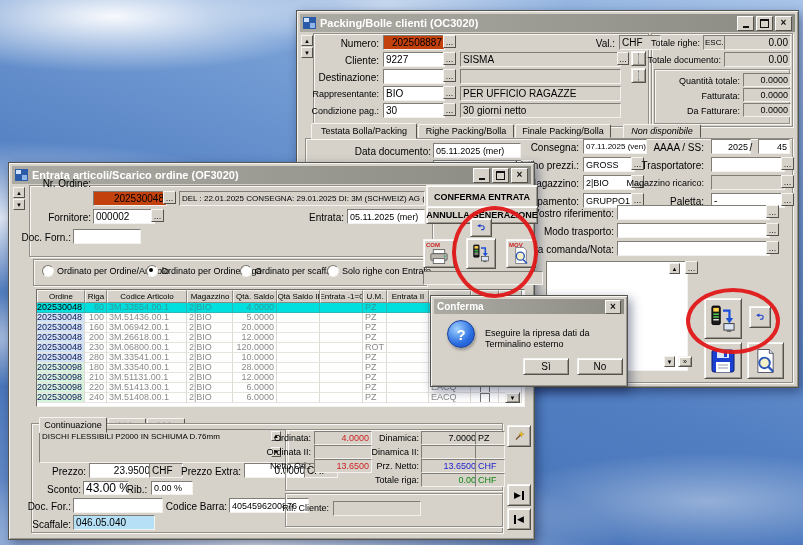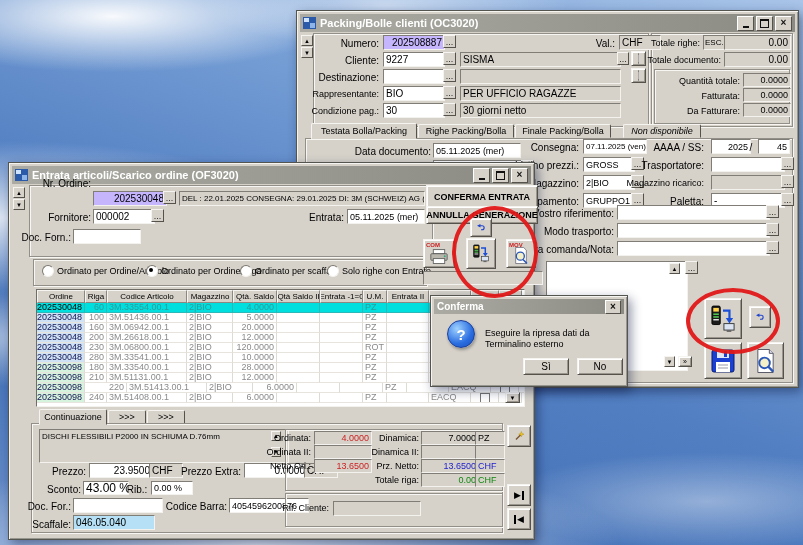--- a/index.html
+++ b/index.html
@@ -25,21 +25,21 @@
   .wbtn{width:15px;height:13px;background:#d6d2ca;border:1px solid;border-color:#fff #55524b #55524b #fff;
        display:flex;align-items:center;justify-content:center;font-size:10px;font-weight:bold;color:#111;line-height:1;}
   .glyph-min{width:6px;height:2px;background:#111;margin-top:7px;}
   .glyph-max{width:7px;height:6px;border:1px solid #111;border-top-width:2px;background:#d6d2ca;}
   .appicon{width:13px;height:12px;flex:none;}
   .lbl{position:absolute;font-size:10px;color:#000;text-align:right;white-space:nowrap;line-height:11px;overflow:hidden;}
   .fld{position:absolute;background:#fff;border:1px solid;border-color:#7f7d75 #f4f2ee #f4f2ee #7f7d75;
        font-size:10px;padding:0 2px;white-space:nowrap;overflow:hidden;display:flex;align-items:center;color:#000;}
   .fld.gray{background:#d6d2ca;}
   .fld.right{justify-content:flex-end;}
-  .fld.orange{background:#c4b5fd;}
+  .fld.orange{background:#c2410c;}
   .fld.small{font-size:8px;}
   .dots{position:absolute;background:#d6d2ca;border:1px solid;border-color:#f6f4f0 #55524b #55524b #f6f4f0;
        font-size:9px;line-height:4px;text-align:center;color:#222;padding:0;}
   .dots::after{content:"...";}
   .btn{position:absolute;background:#d6d2ca;border:1px solid;border-color:#f6f4f0 #55524b #55524b #f6f4f0;
        box-shadow:inset 1px 1px 0 #fff, inset -1px -1px 0 #9a968e;
        font-size:9px;display:flex;align-items:center;justify-content:center;color:#000;white-space:nowrap;}
   .grp{position:absolute;border:1px solid #928f88;box-shadow:inset 1px 1px 0 #f8f6f2, 1px 1px 0 #f8f6f2;}
   .tab{position:absolute;top:1px;height:14px;background:#d6d2ca;border:1px solid;border-color:#f6f4f0 #55524b #d6d2ca #f6f4f0;
        font-size:9px;display:flex;align-items:center;justify-content:center;border-radius:2px 2px 0 0;white-space:nowrap;padding:0 3px;box-sizing:border-box;}
@@ -474,21 +474,21 @@
         <div class="tc r" style="width: 43px; color: rgb(138, 138, 138);"></div>
         <div class="tc r" style="width: 43px; color: rgb(138, 138, 138);"></div>
         <div class="tc" style="width: 24px; color: rgb(138, 138, 138);">PZ</div>
         <div class="tc r" style="width: 42px; color: rgb(138, 138, 138);"></div>
         <div class="tc" style="width: 42px; color: rgb(138, 138, 138);"></div>
         <div class="tc" style="width: 28px; color: rgb(138, 138, 138);"></div>
         <div class="tc" style="width: 23px; color: rgb(138, 138, 138);"></div>
       </div>
       <div class="trow">
         <div class="tc r" style="width: 48px; background: rgb(214, 243, 222); color: rgb(20, 20, 82);">202530098</div>
-        <div class="tc r" style="width: 42px; color: rgb(138, 138, 138);">220</div>
+        <div class="tc r" style="width: 22px; color: rgb(138, 138, 138);">220</div>
         <div class="tc" style="width: 80px; color: rgb(138, 138, 138);">3M.51413.00.1</div>
         <div class="tc" style="width: 46px; color: rgb(138, 138, 138);">2|BIO</div>
         <div class="tc r" style="width: 44px; color: rgb(138, 138, 138);">6.0000</div>
         <div class="tc r" style="width: 43px; color: rgb(138, 138, 138);"></div>
         <div class="tc r" style="width: 43px; color: rgb(138, 138, 138);"></div>
         <div class="tc" style="width: 24px; color: rgb(138, 138, 138);">PZ</div>
         <div class="tc r" style="width: 42px; color: rgb(138, 138, 138);"></div>
         <div class="tc" style="width: 42px; color: rgb(138, 138, 138);">EACQ</div>
         <div class="tc" style="width: 28px; justify-content: center; color: rgb(138, 138, 138);">
           <span class="cb"></span>
@@ -507,21 +507,21 @@
         <div class="tc r" style="width: 42px; color: rgb(138, 138, 138);"></div>
         <div class="tc" style="width: 42px; color: rgb(138, 138, 138);">EACQ</div>
         <div class="tc" style="width: 28px; justify-content: center; color: rgb(138, 138, 138);">
           <span class="cb"></span>
         </div>
         <div class="tc" style="width: 23px; color: rgb(138, 138, 138);"></div>
       </div>
     </div>
   <button class="btn" style="left:496px;top:229px;width:15px;height:11px;font-size:6px;">▼</button>
 
-  <div class="tabstrip" id="of-tabs" style="left:30px;top:246px;width:200px;height:15px;">
+  <div class="tabstrip" id="of-tabs" style="left:30px;top:254px;width:200px;height:15px;">
       <div class="tab active" style="left: 0px; width: 68px;">Continuazione</div>
       <div class="tab" style="left: 69px; width: 38px;">&gt;&gt;&gt;</div>
       <div class="tab" style="left: 108px; width: 38px;">&gt;&gt;&gt;</div>
     </div>
   <div class="grp" style="left:22px;top:260px;width:470px;height:108px;background:#d6d2ca;"></div>
 
   <div style="position:absolute;left:0;top:0;width:100%;height:100%;pointer-events:none;">
     <div class="fld gray small" style="left:30px;top:266px;width:244px;height:30px;align-items:flex-start;padding-top:2px;">DISCHI FLESSIBILI P2000 IN SCHIUMA D.76mm</div>
     <button class="spin" style="left:262px;top:268px;width:10px;height:10px;">▲</button>
     <button class="spin" style="left:262px;top:284px;width:10px;height:10px;">▼</button>

